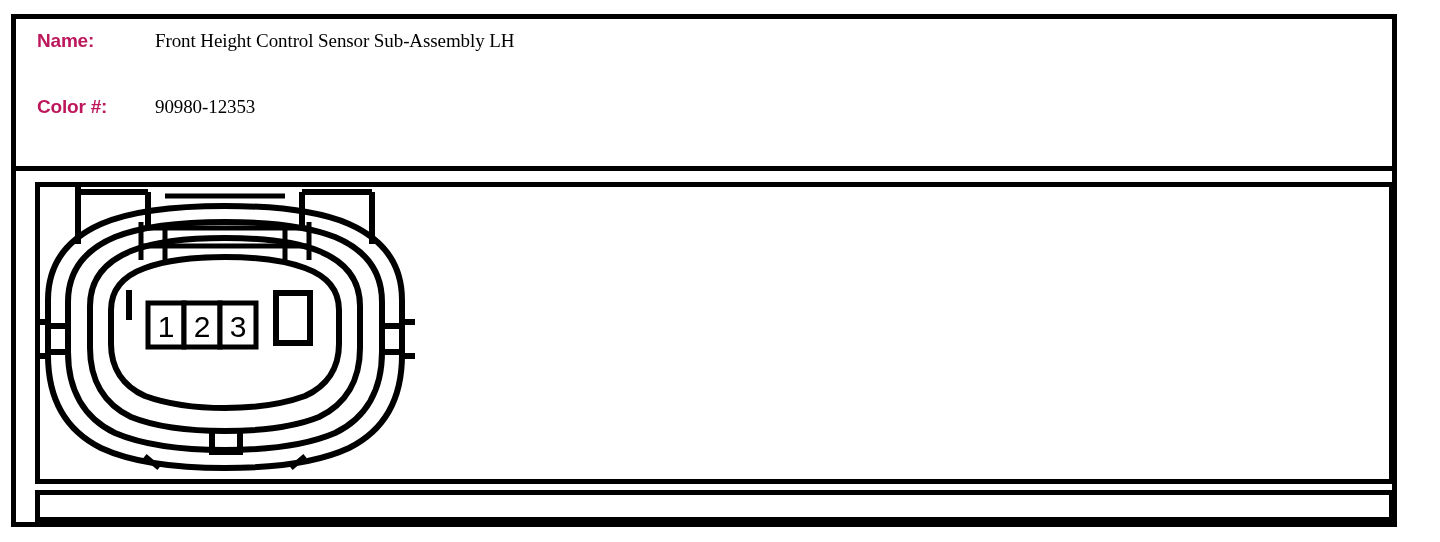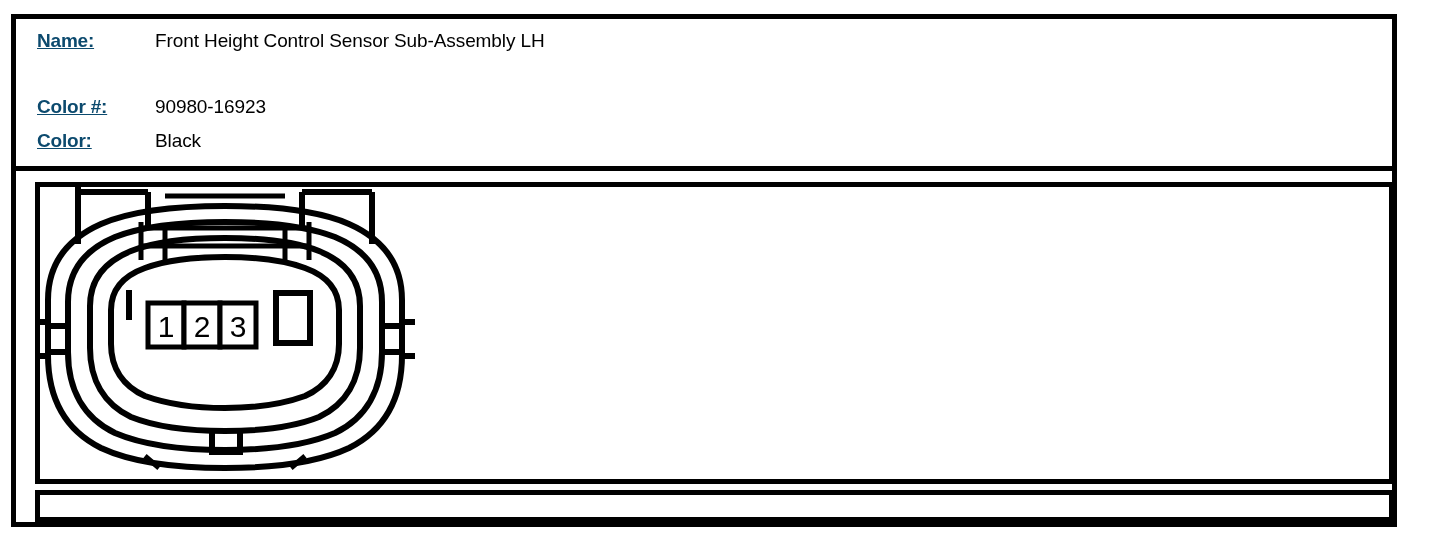--- a/index.html
+++ b/index.html
@@ -48,30 +48,30 @@
     position: absolute;
     left: 21px;
     height: 24px;
     white-space: nowrap;
   }
   .spec-row .lbl {
     display: inline-block;
     width: 118px;
     font-size: 19px;
     font-weight: bold;
-    color: #0c4a6e;
+    color: #be185d;
     letter-spacing: -0.2px;
-    text-decoration: underline;
   }
   .spec-row .val {
     display: inline-block;
     font-size: 19px;
     font-weight: normal;
     color: #000000;
     letter-spacing: -0.1px;
+    font-family: Liberation Serif, serif;
   }
   .row-0 { top: 11px; }
   .row-1 { top: 44px; }
   .row-2 { top: 77px; }
   .row-3 { top: 111px; }
 
   
   .diagram-box {
     position: absolute;
     left: 35px;
@@ -125,26 +125,23 @@
   <div class="outer-frame"></div>
 
   <div class="spec-block">
 
     <div class="spec-row row-0">
       <span class="lbl">Name:</span><span class="val">Front Height Control Sensor Sub-Assembly LH</span>
     </div>
 
 
     <div class="spec-row row-2">
-      <span class="lbl">Color #:</span><span class="val">90980-16923</span>
+      <span class="lbl">Color #:</span><span class="val">90980-12353</span>
     </div>
 
-    <div class="spec-row row-3">
-      <span class="lbl">Color:</span><span class="val">Black</span>
-    </div>
 
   </div>
 
   <div class="diagram-box"></div>
 
   <div class="footer-strip"></div>
 
   <div class="connector-wrap">
     <svg class="connector-svg" viewBox="0 0 380 306" xmlns="http://www.w3.org/2000/svg">
 

